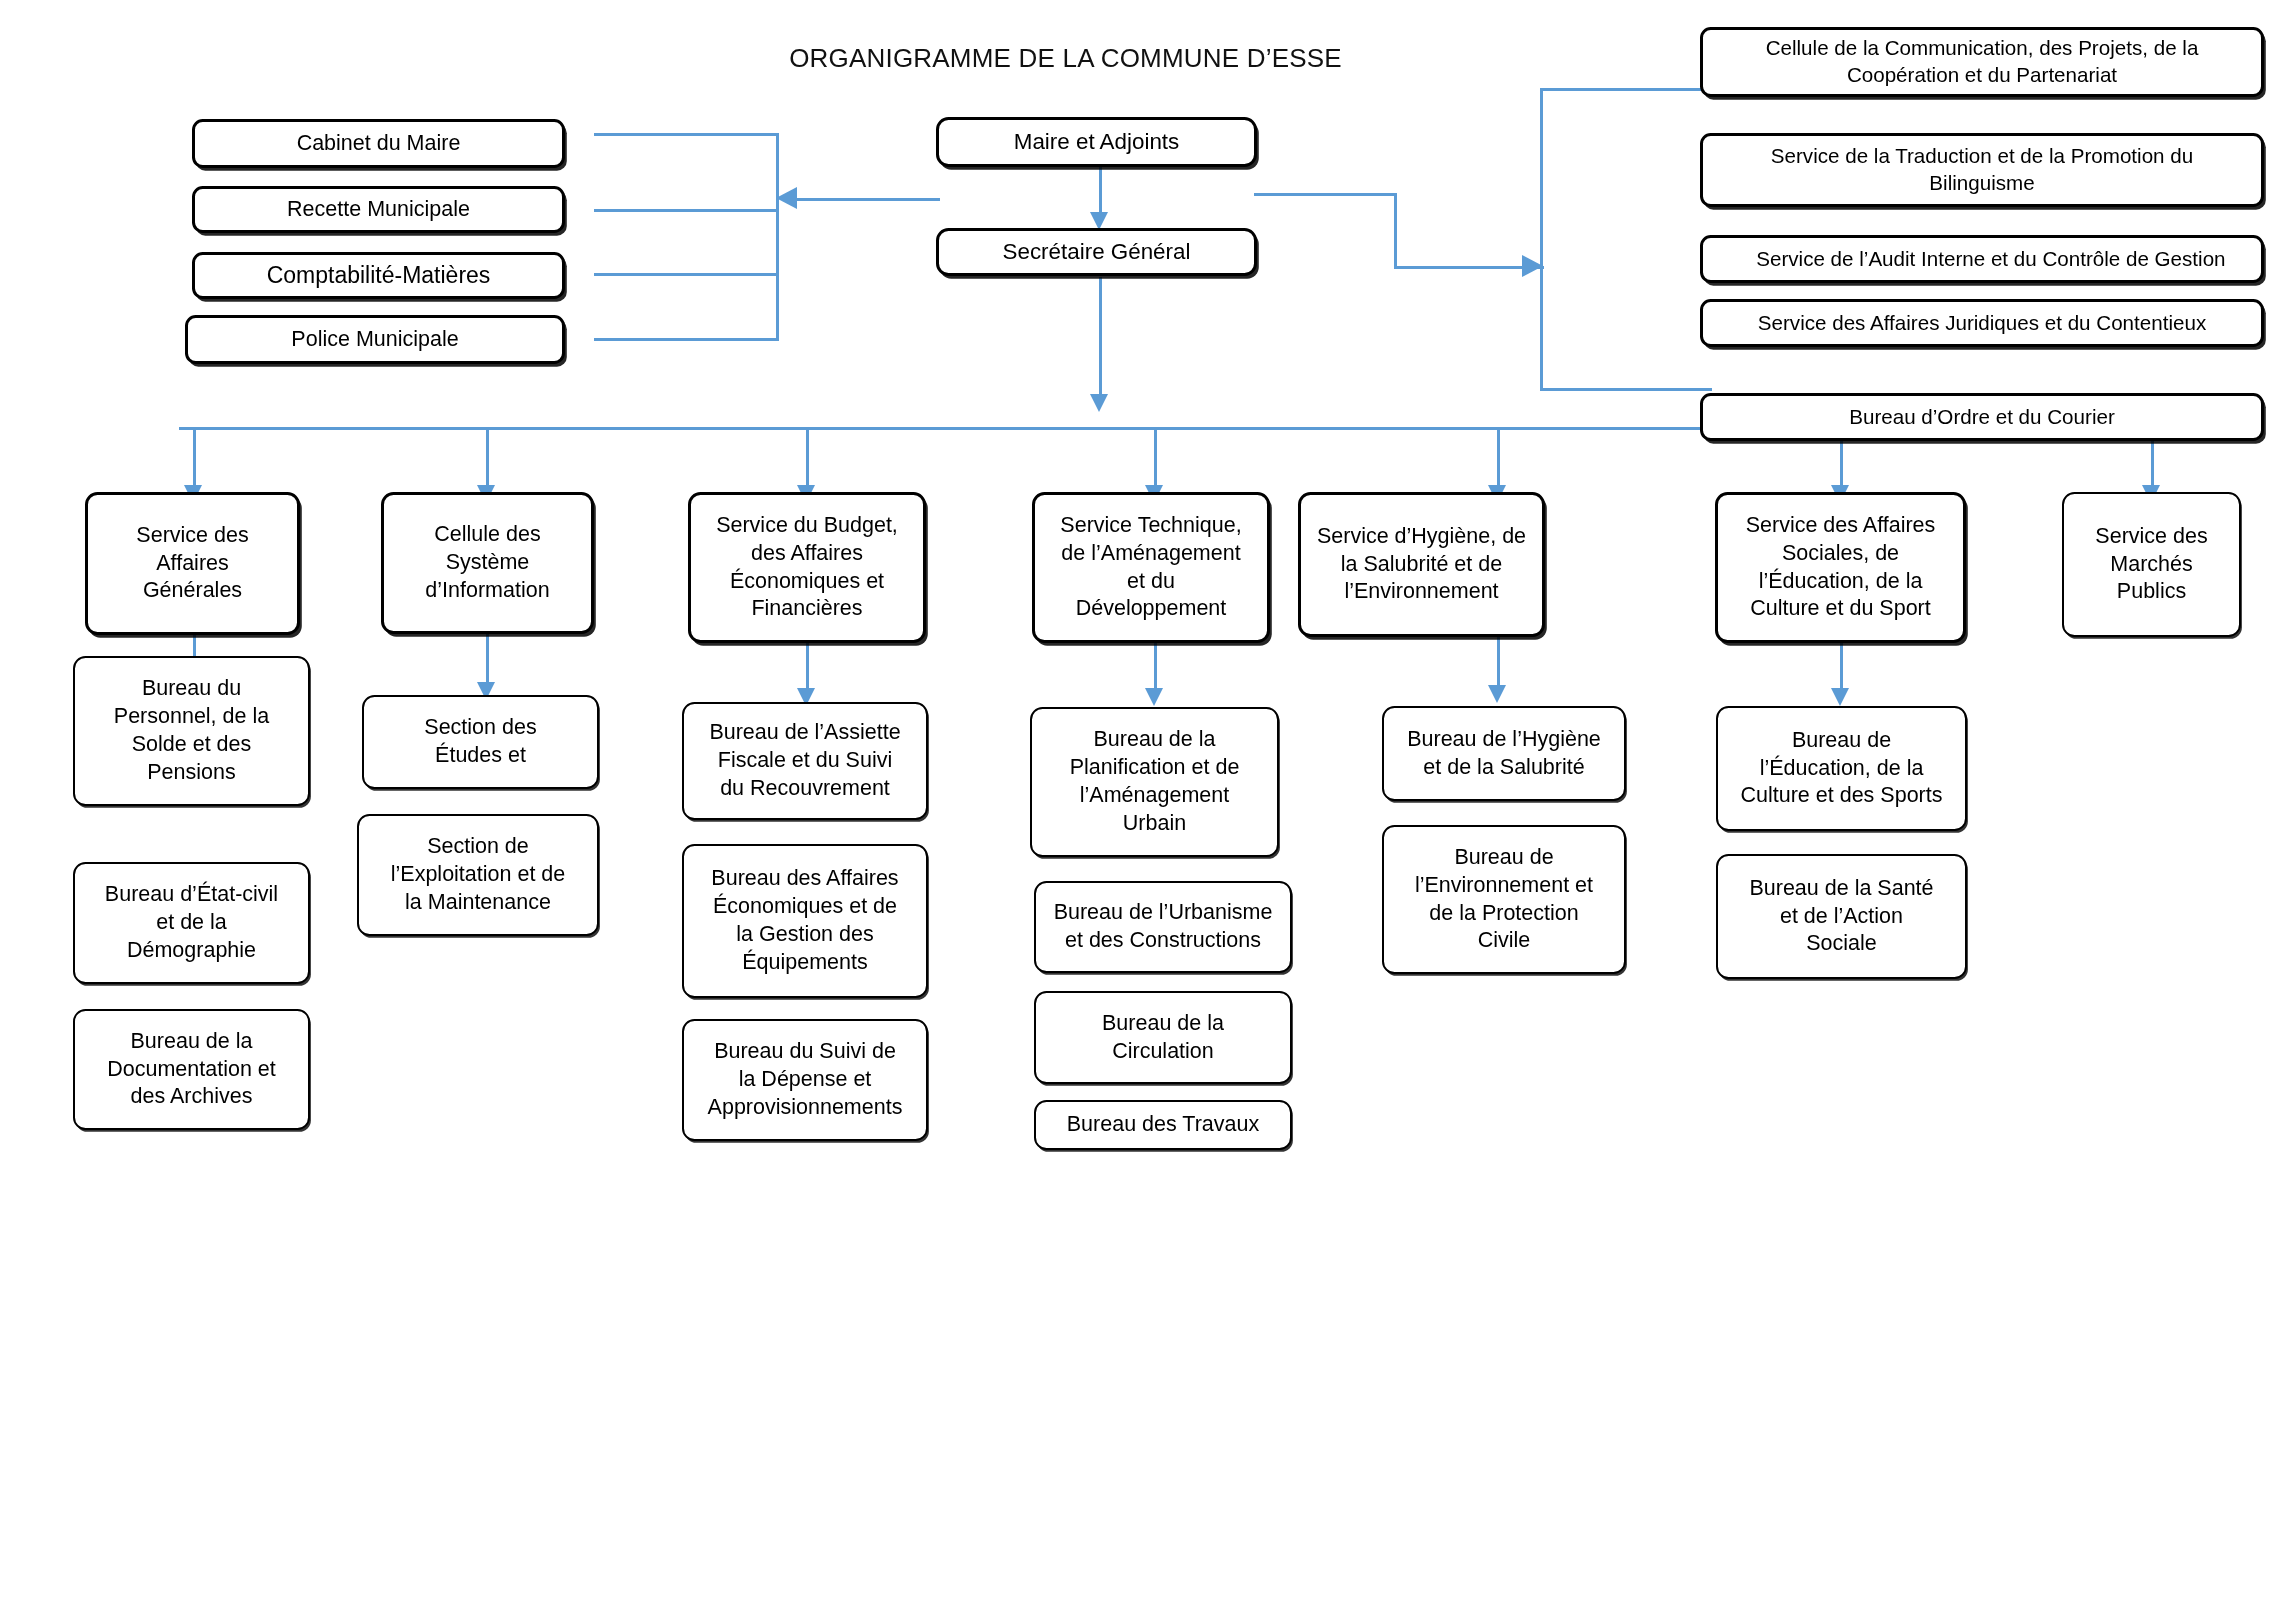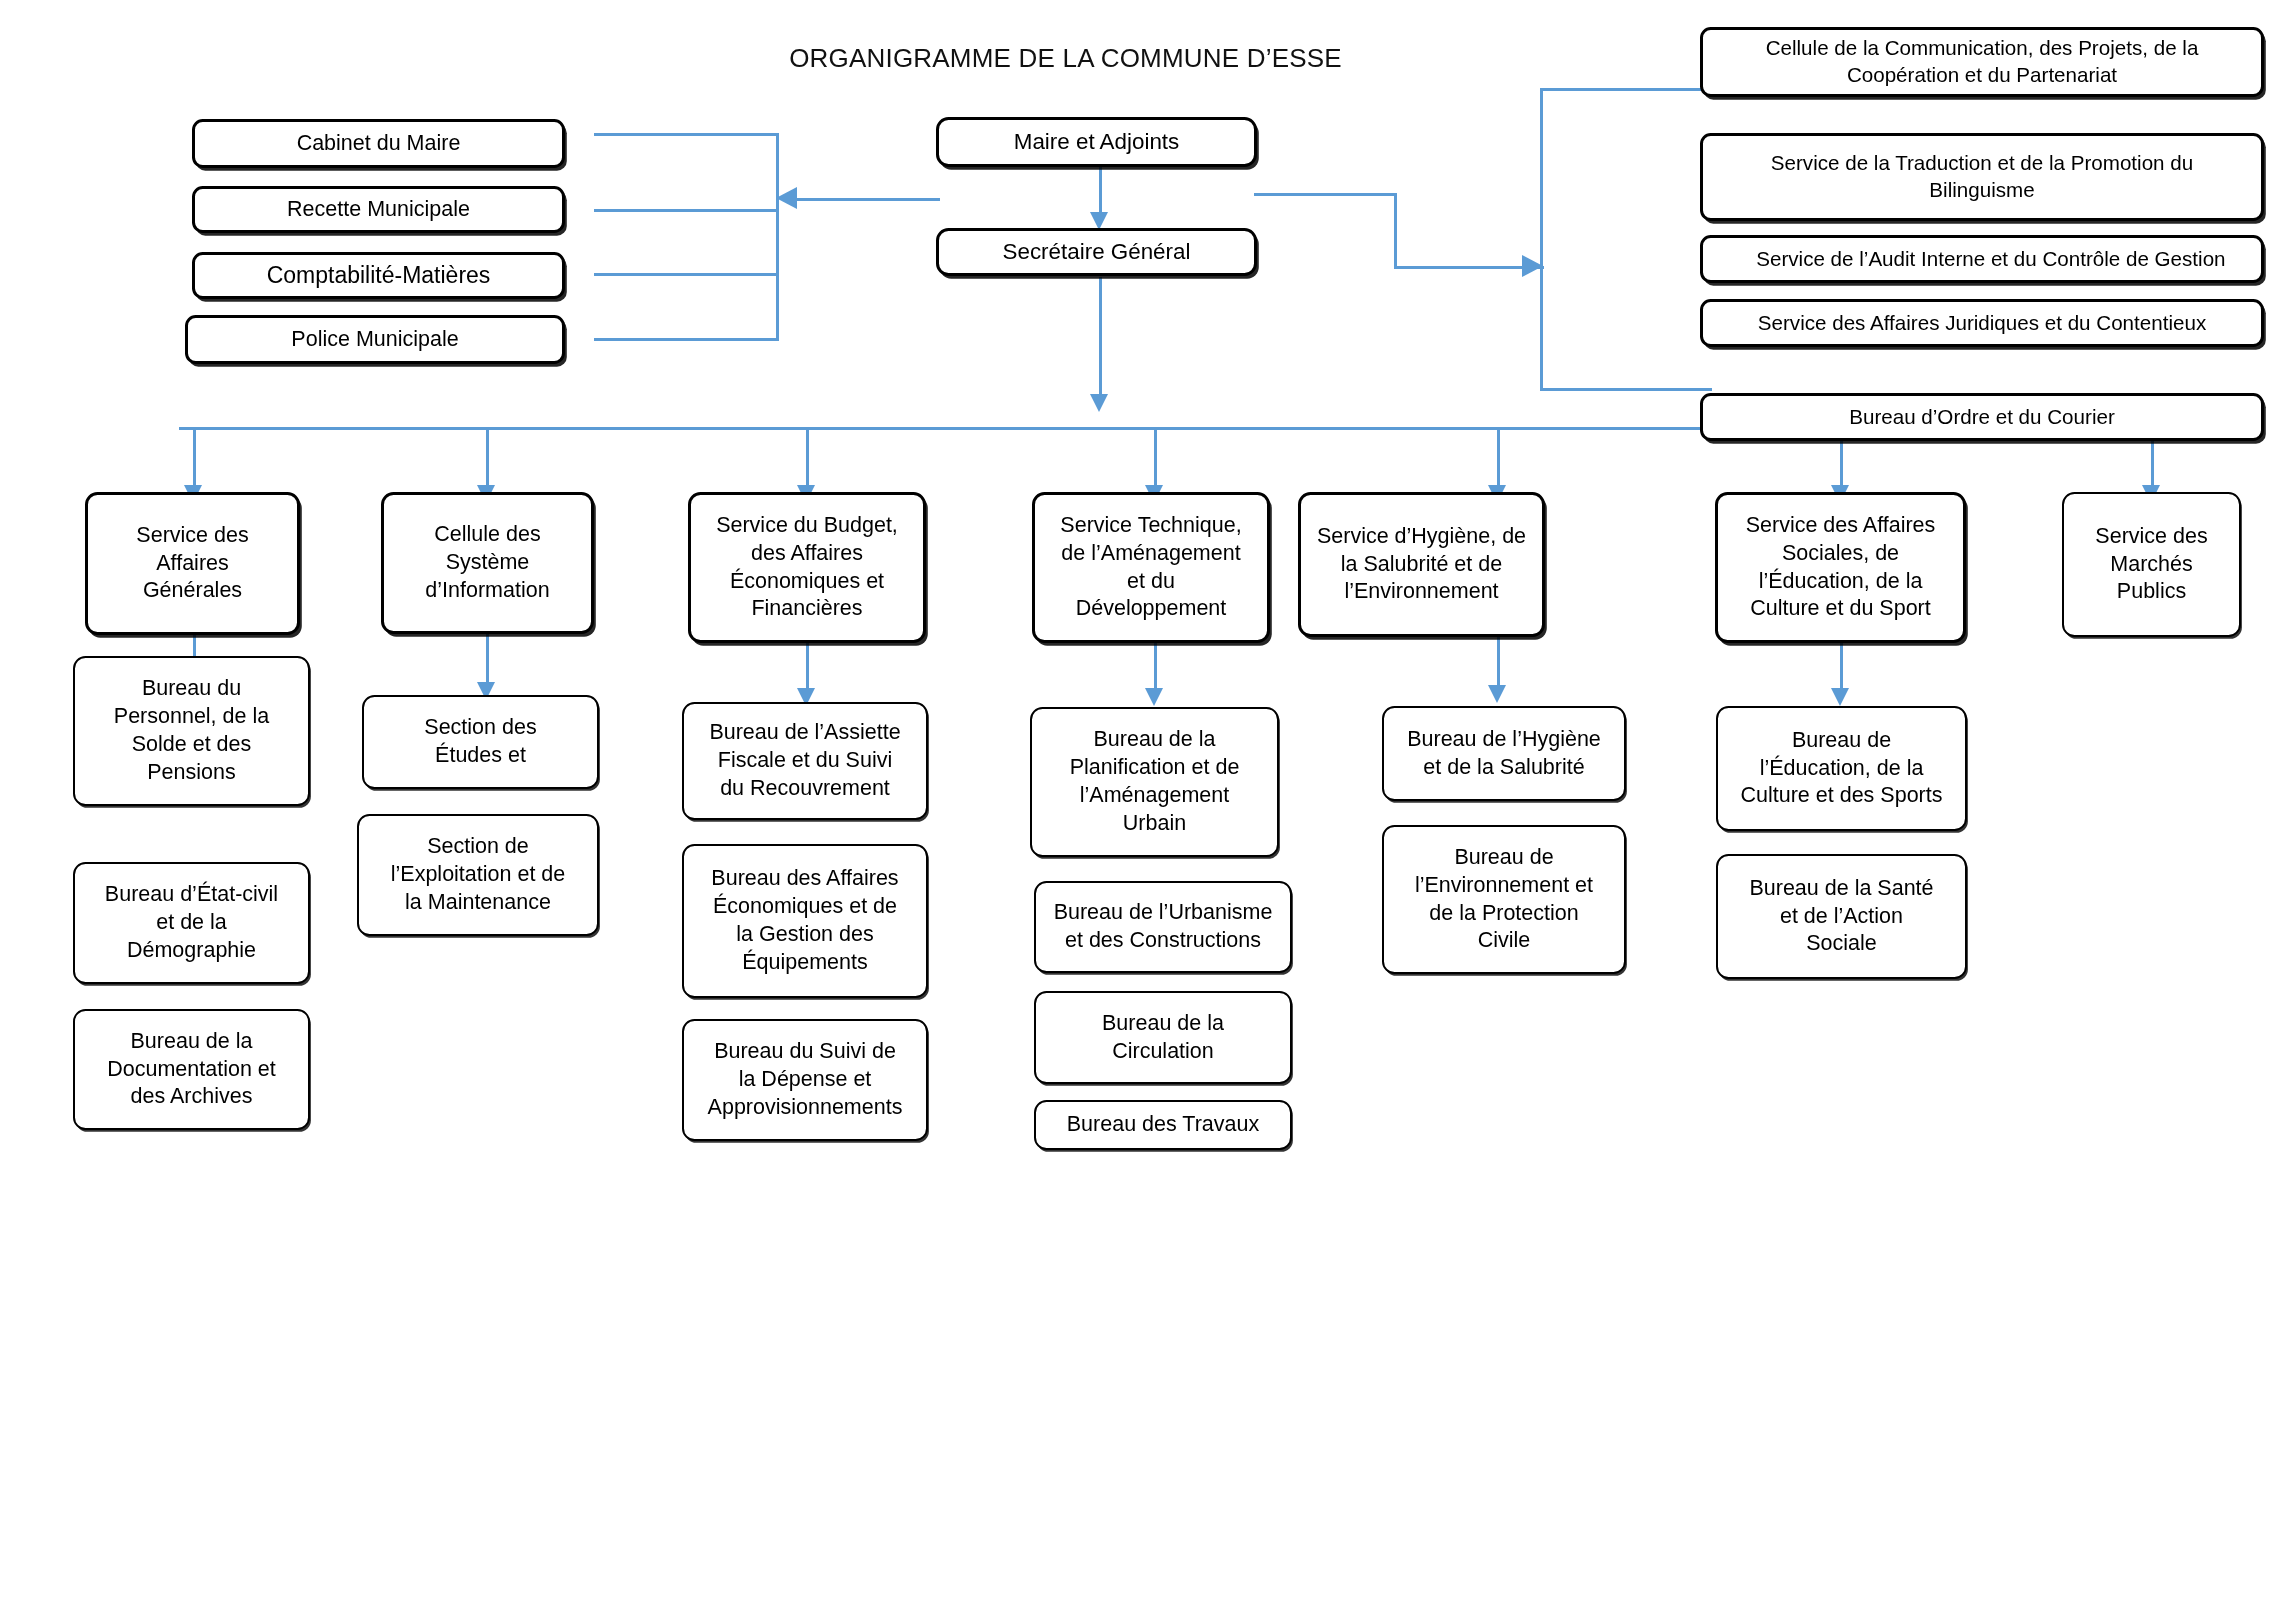--- a/index.html
+++ b/index.html
@@ -133,21 +133,21 @@
   <div class="hline" style="left:594px; top:273px; width:184px;"></div>
   <div class="hline" style="left:594px; top:338px; width:184px;"></div>
 
   <div class="hline" style="left:797px; top:198px; width:143px;"></div>
   <div class="arrow-left" style="left:776px; top:187px;"></div>
 
   <div class="node wide-flat" style="left:1700px; top:27px; width:564px; height:70px; font-size:20.6px;">
     <span class="txt">Cellule de la Communication, des Projets, de la
 Coopération et du Partenariat</span>
   </div>
-  <div class="node wide-flat" style="left:1700px; top:133px; width:564px; height:88px; font-size:20.6px;">
+  <div class="node wide-flat" style="left:1700px; top:133px; width:564px; height:74px; font-size:20.6px;">
     <span class="txt">Service de la Traduction et de la Promotion du
 Bilinguisme</span>
   </div>
   <div class="node wide-flat" style="left:1700px; top:235px; width:564px; height:48px; font-size:20.6px;padding-left:25px;">
     <span class="txt">Service de l’Audit Interne et du Contrôle de Gestion</span>
   </div>
   <div class="node wide-flat" style="left:1700px; top:299px; width:564px; height:48px; font-size:20.6px;">
     <span class="txt">Service des Affaires Juridiques et du Contentieux</span>
   </div>
   <div class="node wide-flat" style="left:1700px; top:365px; width:564px; height:48px; font-size:20.6px;margin-top:28px;">

